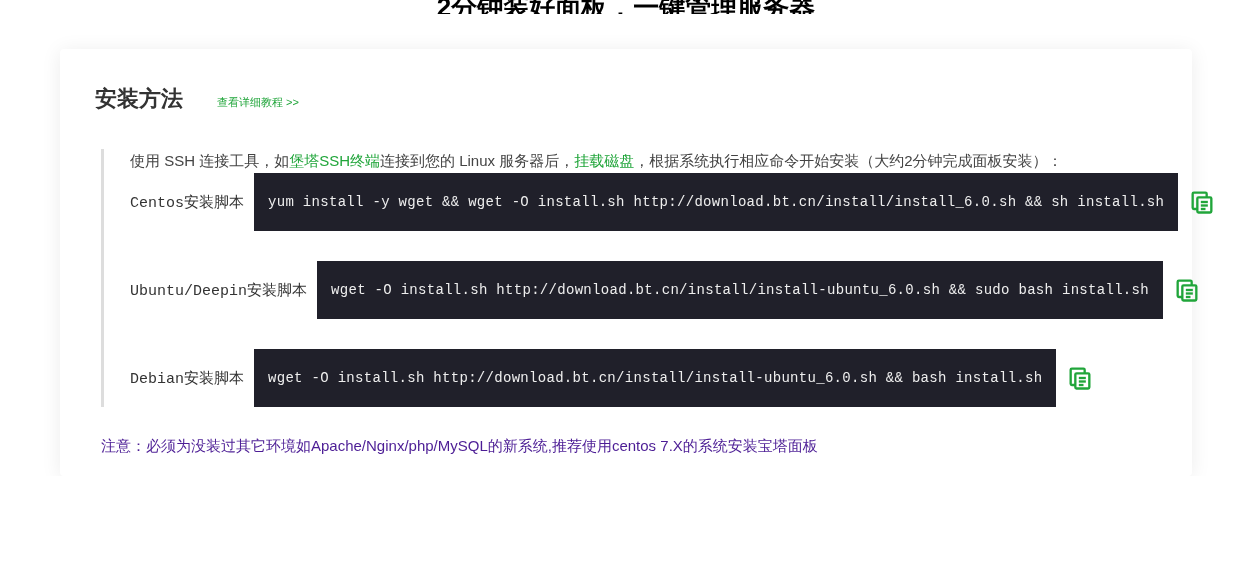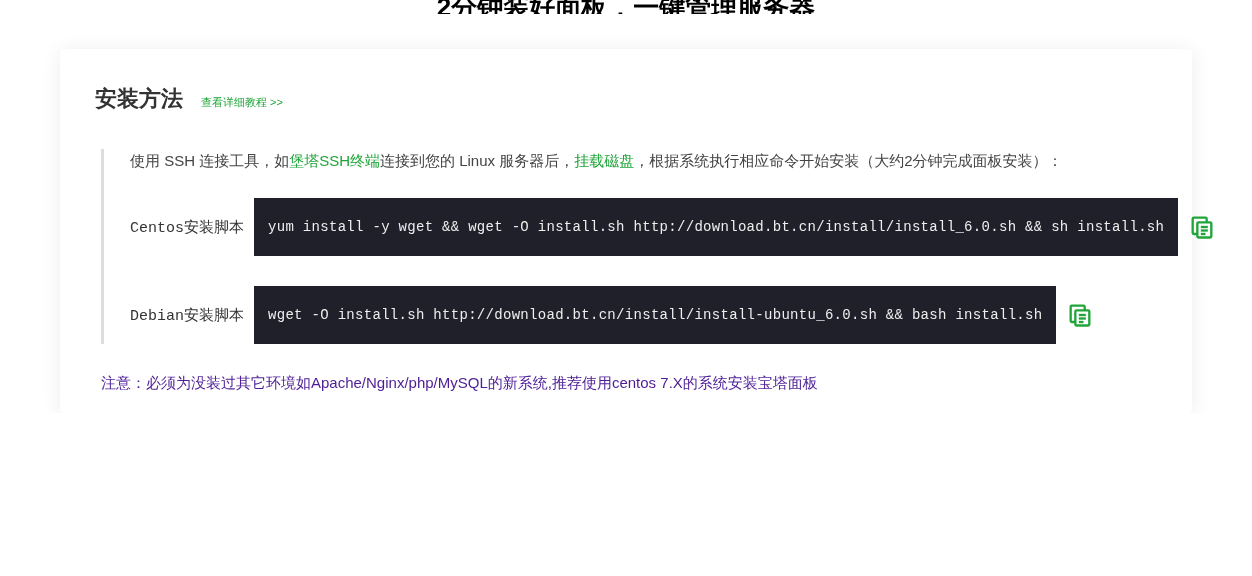--- a/index.html
+++ b/index.html
@@ -22,21 +22,21 @@
     .card {
       margin: 35px 60px 0 60px;
       padding: 35px 35px 20px 35px;
       box-shadow: 0 2px 20px rgba(0,0,0,0.08);
       border-radius: 4px;
       background: #fff;
     }
     .section-header {
       display: flex;
       align-items: baseline;
-      gap: 18px;
+      gap: 34px;
       margin-bottom: 35px;
     }
     .section-title {
       font-size: 22px;
       font-weight: bold;
       color: #333;
     }
     .tutorial-link {
       color: #20a53a;
       font-size: 11px;
@@ -44,21 +44,20 @@
       font-weight: 500;
     }
     .instructions-block {
       border-left: 3px solid #ddd;
       padding-left: 26px;
       margin-left: 6px;
     }
     .instruction-text {
       font-size: 15px;
       color: #444;
-      margin-bottom: 25px;
       line-height: 1.6;
     }
     .inline-link {
       color: #20a53a;
       text-decoration: none;
     }
     .script-row {
       display: flex;
       align-items: center;
       margin-bottom: 30px;
@@ -125,20 +124,33 @@
             <svg width="28" height="28" viewBox="0 0 24 24" fill="none" stroke="#20a53a" stroke-width="2">
   <rect x="8" y="8" width="12" height="13" rx="1"></rect>
   <path d="M16 8V5a1 1 0 0 0-1-1H5a1 1 0 0 0-1 1v12a1 1 0 0 0 1 1h3"></path>
   <line x1="11" y1="12" x2="17" y2="12"></line>
   <line x1="11" y1="15" x2="17" y2="15"></line>
   <line x1="11" y1="18" x2="15" y2="18"></line>
 </svg>
           </span>
         </div>
         <div class="script-row">
+          <div class="script-label">Ubuntu/Deepin安装脚本</div>
+          <div class="script-code">wget -O install.sh http://download.bt.cn/install/install-ubuntu_6.0.sh &amp;&amp; sudo bash install.sh</div>
+          <span class="copy-icon">
+            <svg width="28" height="28" viewBox="0 0 24 24" fill="none" stroke="#20a53a" stroke-width="2">
+  <rect x="8" y="8" width="12" height="13" rx="1"></rect>
+  <path d="M16 8V5a1 1 0 0 0-1-1H5a1 1 0 0 0-1 1v12a1 1 0 0 0 1 1h3"></path>
+  <line x1="11" y1="12" x2="17" y2="12"></line>
+  <line x1="11" y1="15" x2="17" y2="15"></line>
+  <line x1="11" y1="18" x2="15" y2="18"></line>
+</svg>
+          </span>
+        </div>
+        <div class="script-row">
           <div class="script-label">Debian安装脚本</div>
           <div class="script-code">wget -O install.sh http://download.bt.cn/install/install-ubuntu_6.0.sh &amp;&amp; bash install.sh</div>
           <span class="copy-icon">
             <svg width="28" height="28" viewBox="0 0 24 24" fill="none" stroke="#20a53a" stroke-width="2">
   <rect x="8" y="8" width="12" height="13" rx="1"></rect>
   <path d="M16 8V5a1 1 0 0 0-1-1H5a1 1 0 0 0-1 1v12a1 1 0 0 0 1 1h3"></path>
   <line x1="11" y1="12" x2="17" y2="12"></line>
   <line x1="11" y1="15" x2="17" y2="15"></line>
   <line x1="11" y1="18" x2="15" y2="18"></line>
 </svg>

